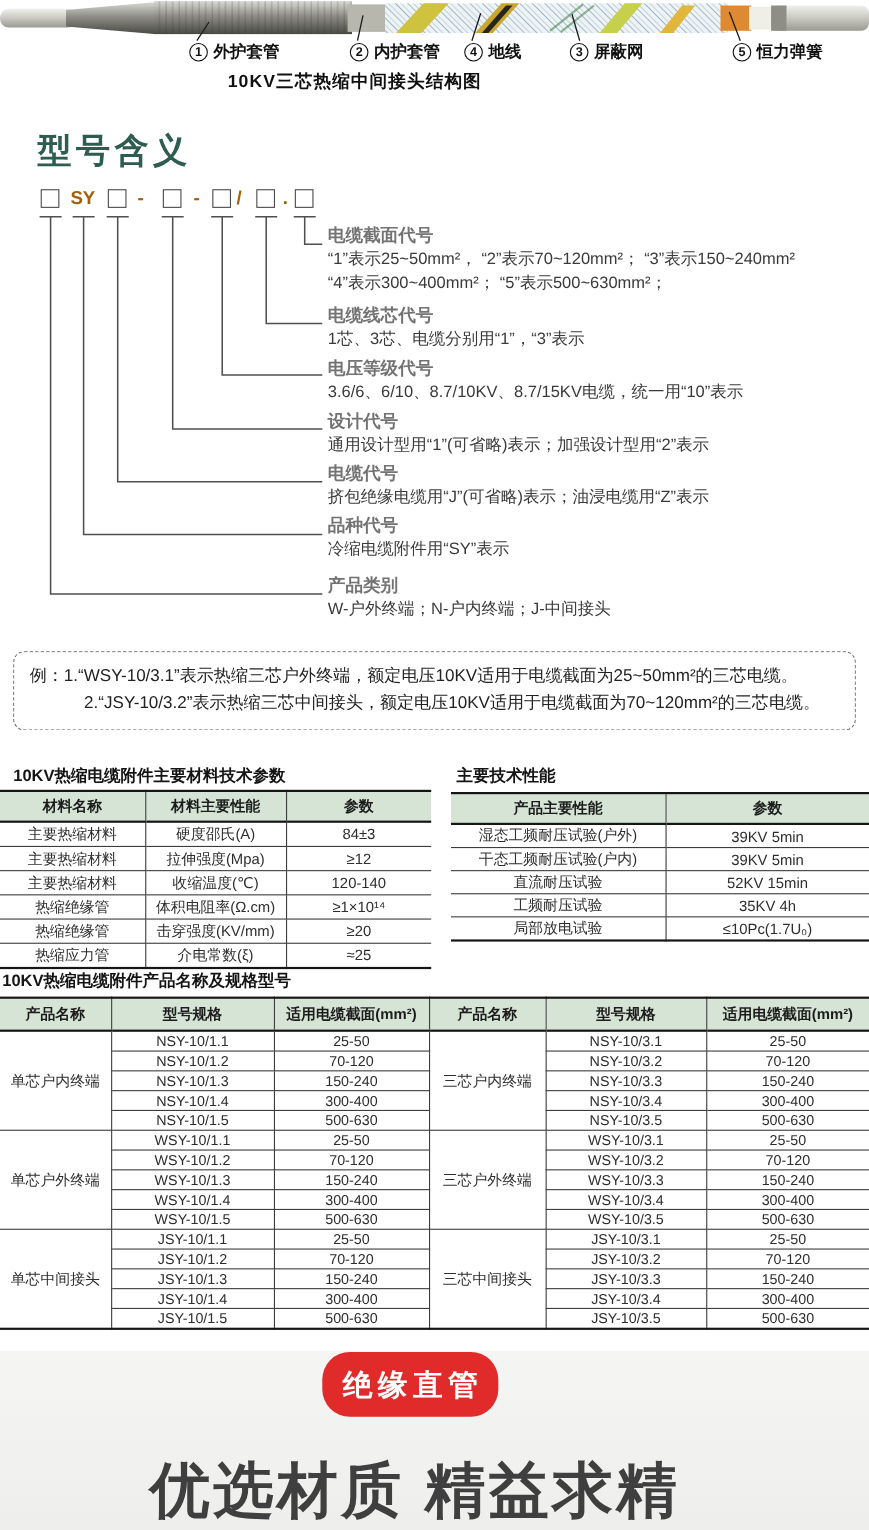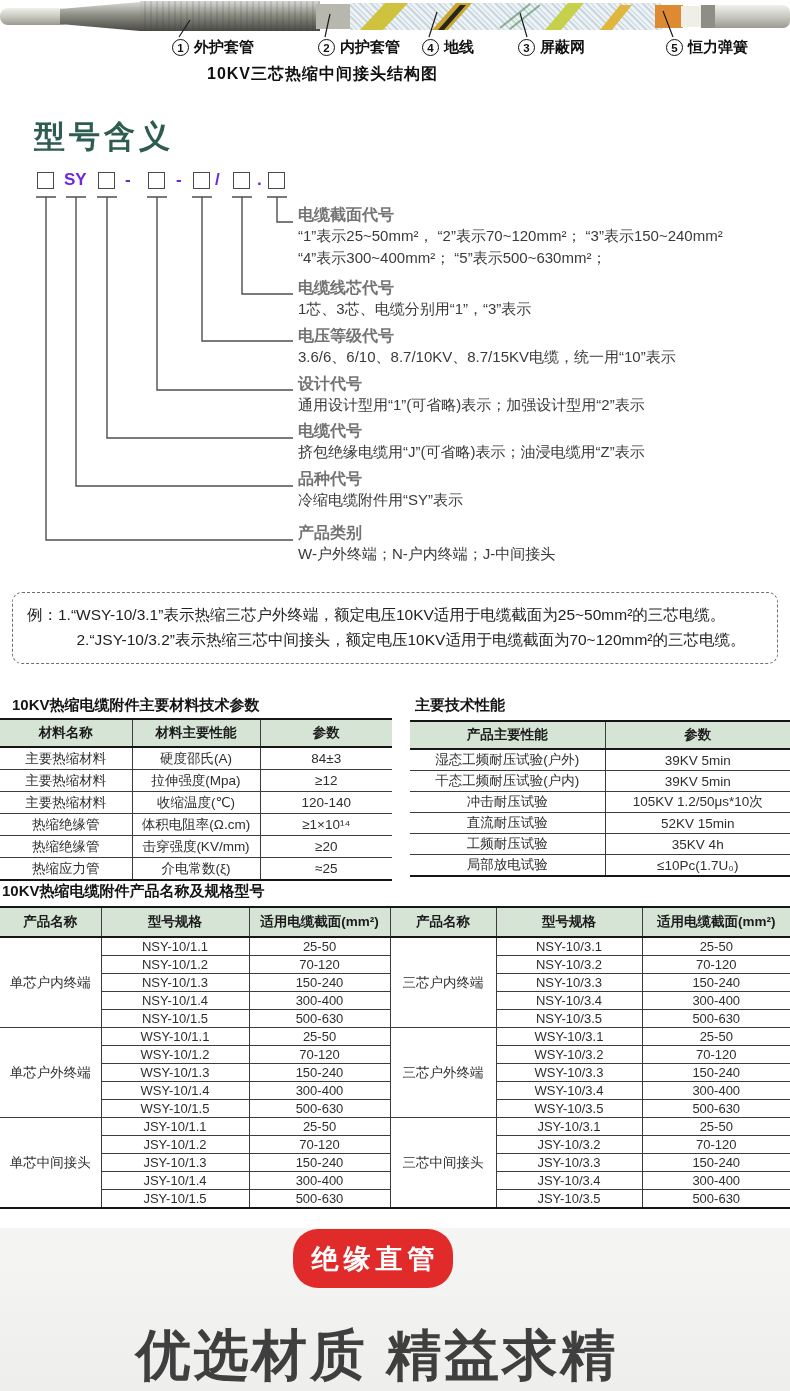--- a/index.html
+++ b/index.html
@@ -9,21 +9,21 @@
 
   
   .fig-label{position:absolute;top:38px;display:flex;align-items:center;gap:5px;font-size:15px;font-weight:bold;color:#111;}
   .circle-num{display:inline-flex;align-items:center;justify-content:center;width:17px;height:17px;border:1.6px solid #111;border-radius:50%;font-size:11.5px;font-weight:bold;box-sizing:border-box;}
   .fig-caption{position:absolute;top:64px;left:0;width:645px;text-align:center;font-size:16px;font-weight:bold;color:#101010;letter-spacing:1px;}
 
   
   .model-heading{position:absolute;left:34px;top:116px;font-size:31px;font-weight:bold;letter-spacing:4px;color:#2d5c50;}
   #code-row{position:absolute;left:0;top:0;width:790px;height:0;}
   .code-box{position:absolute;top:172px;width:17px;height:17px;border:1.8px solid #4a4a4a;box-sizing:border-box;background:#fff;}
-  .code-text{position:absolute;top:170px;font-size:17px;font-weight:bold;color:#6d28d9;}
+  .code-text{position:absolute;top:170px;font-size:17px;font-weight:bold;color:#a16207;}
   .expl{position:absolute;left:298px;width:488px;}
   .expl .t{font-size:16px;font-weight:bold;color:#737373;line-height:20px;}
   .expl .l{font-size:15px;color:#3a3a3a;line-height:22px;}
 
   
   .example-box{position:absolute;left:12px;top:592px;width:766px;height:72px;box-sizing:border-box;border:1.6px dashed #6e6e6e;border-radius:10px;padding:9px 12px 0 14px;font-size:15.5px;color:#222;line-height:25px;background:#fff;}
   .example-box .l2{padding-left:30px;text-align:center;}
 
   
   .sec-title{position:absolute;font-size:15px;font-weight:bold;color:#141414;}
@@ -245,24 +245,20 @@
     <tbody id="performance-body">
         <tr>
           <td>湿态工频耐压试验(户外)</td>
           <td>39KV 5min</td>
         </tr>
         <tr>
           <td>干态工频耐压试验(户内)</td>
           <td>39KV 5min</td>
         </tr>
         <tr>
-          <td>冲击耐压试验</td>
-          <td>105KV 1.2/50μs*10次</td>
-        </tr>
-        <tr>
           <td>直流耐压试验</td>
           <td>52KV 15min</td>
         </tr>
         <tr>
           <td>工频耐压试验</td>
           <td>35KV 4h</td>
         </tr>
         <tr>
           <td>局部放电试验</td>
           <td>≤10Pc(1.7U₀)</td>

